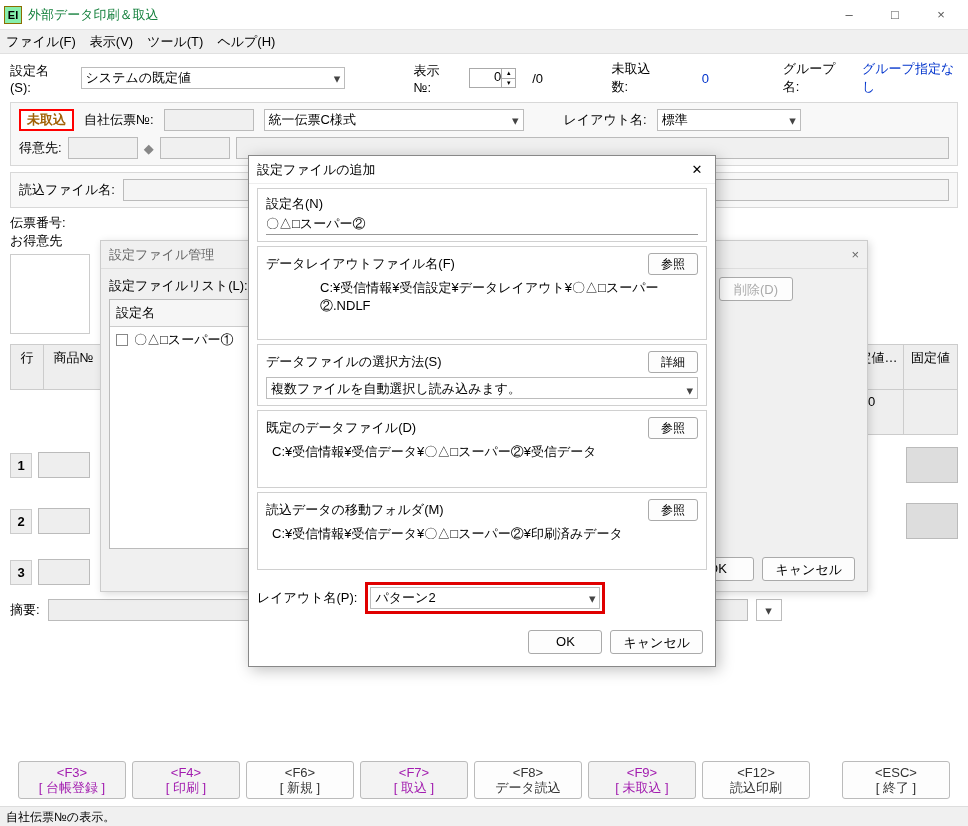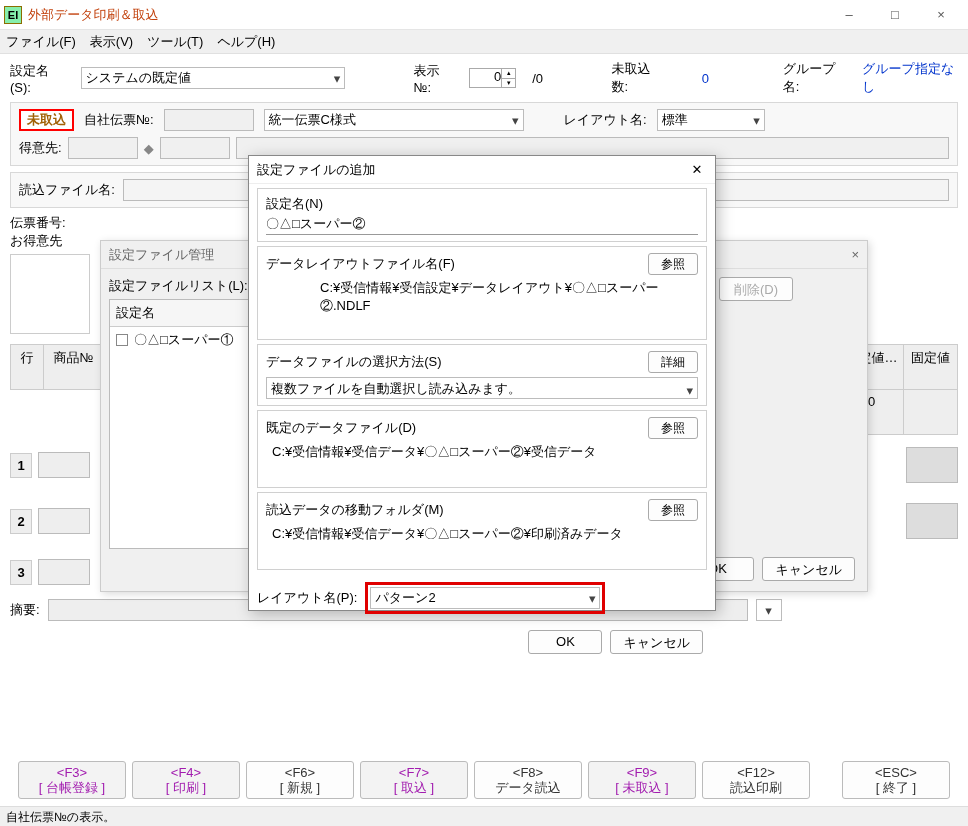--- a/index.html
+++ b/index.html
@@ -1,19 +1,19 @@
 <!DOCTYPE html>
 <html><head>
 <meta charset="utf-8">
 <style>
 * { box-sizing: border-box; font-family: "MS Gothic", "Meiryo", sans-serif; font-size: 13px; }
 body { margin: 0; padding: 0; background: #fff; width: 968px; height: 826px; position: relative; overflow: hidden; }
 .titlebar { height: 30px; background: #fff; display: flex; align-items: center; padding: 0 4px; border-bottom: 1px solid #e5e5e5; }
 .titlebar .ico { width: 18px; height: 18px; background: #86efac; border: 1px solid #8a6d00; margin-right: 6px; display:flex; align-items:center; justify-content:center; color:#000; font-weight:bold; font-size:11px;}
-.titlebar .title { color: #c2410c; flex: 1; font-family: Liberation Mono, monospace; }
+.titlebar .title { color: #15803d; flex: 1; font-family: Liberation Mono, monospace; }
 .winbtns { display: flex; }
 .winbtn { width: 46px; height: 30px; display: flex; align-items: center; justify-content: center; color: #555; }
 .menubar { height: 24px; background: #f0f0f0; display: flex; align-items: center; padding: 0 6px; gap: 14px; border-bottom: 1px solid #e0e0e0;}
 .menubar span { color: #000; }
 .toprow { padding: 6px 10px; display: flex; align-items: center; gap: 16px; }
 .lbl { color: #000; }
 .bluelink { color: #0033cc; }
 .cmb { height: 22px; border: 1px solid #bcbcbc; background: #fff; display: inline-flex; align-items: center; padding: 0 4px; justify-content: space-between; }
 .cmb .arr { color:#444;}
 .spin { width: 50px; height:20px; border:1px solid #aaa; text-align:right; padding-right:14px; background:#fff; position:relative;}
@@ -30,21 +30,21 @@
 .fkey.dis { color:#a21caf; background:#f3f3f3;}
 .status { position:absolute; left:0; right:0; bottom:0; height:20px; background:#f0f0f0; border-top:1px solid #ddd; padding:2px 6px; font-size:12px;}
 
 .dlg1 { position:absolute; left:100px; top:240px; width:768px; height:352px; background:#f0f0f0; border:1px solid #ccc; box-shadow:2px 2px 8px rgba(0,0,0,.15);}
 .dlg1 .hdr { height:28px; border-bottom:1px solid #ddd; display:flex; align-items:center; padding:0 8px; color:#666;}
 .dlg1 .close { margin-left:auto; }
 .listbox { background:#fff; border:1px solid #bbb; }
 .btn { height:24px; min-width:74px; border:1px solid #aaa; background:#fdfdfd; border-radius:3px; text-align:center; padding:3px 12px; display:inline-block;}
 .btn.dis { color:#aaa;}
 
-.dlg2 { position:absolute; left:248px; top:155px; width:468px; height:456px; background:#fff; border:1px solid #888; box-shadow:3px 3px 14px rgba(0,0,0,.25);}
+.dlg2 { position:absolute; left:248px; top:155px; width:468px; height:512px; background:#fff; border:1px solid #888; box-shadow:3px 3px 14px rgba(0,0,0,.25);}
 .dlg2 .hdr { height:28px; display:flex; align-items:center; padding:0 8px; border-bottom:1px solid #eee;}
 .dlg2 .close { margin-left:auto; width:20px; text-align:center;}
 .section { border:1px solid #d0d0d0; margin:4px 8px; padding:6px 8px; background:#fff; position:relative;}
 .slabelrow { display:flex; align-items:center; justify-content:space-between;}
 .smbtn { height:22px; min-width:50px; border:1px solid #aaa; border-radius:3px; background:#fdfdfd; text-align:center; padding:2px 8px; font-size:12px;}
 .field { border:1px solid #bbb; background:#fff; height:22px; padding:2px 4px; width:100%;}
 .highlight { border:3px solid #e00000; padding:2px;}
 .bottomsel { display:flex; align-items:center; gap:8px; padding:8px 8px; }
 .dlgbtns { display:flex; gap:8px; justify-content:flex-end; padding:8px 12px 10px;}
 </style>
@@ -98,21 +98,21 @@
     <div style="display:flex; align-items:center; gap:10px; margin-bottom:6px;">
       <span class="redbadge">未取込</span>
       <span class="lbl">自社伝票№:</span>
       <span class="txtfield" style="width:90px"></span>
       <div class="cmb" style="width:260px">
         <span>統一伝票C様式</span>
         <span class="arr">▾</span>
       </div>
       <span style="width:20px"></span>
       <span class="lbl">レイアウト名:</span>
-      <div class="cmb" style="width:108px">
+      <div class="cmb" style="width:144px">
         <span>標準</span>
         <span class="arr">▾</span>
       </div>
     </div>
     <div style="display:flex; align-items:center; gap:6px;">
       <span class="lbl">得意先:</span>
       <span class="txtfield" style="width:70px"></span>
       <span style="color:#888">◆</span>
       <span class="txtfield" style="width:70px"></span>
       <span class="txtfield" style="flex:1"></span>

